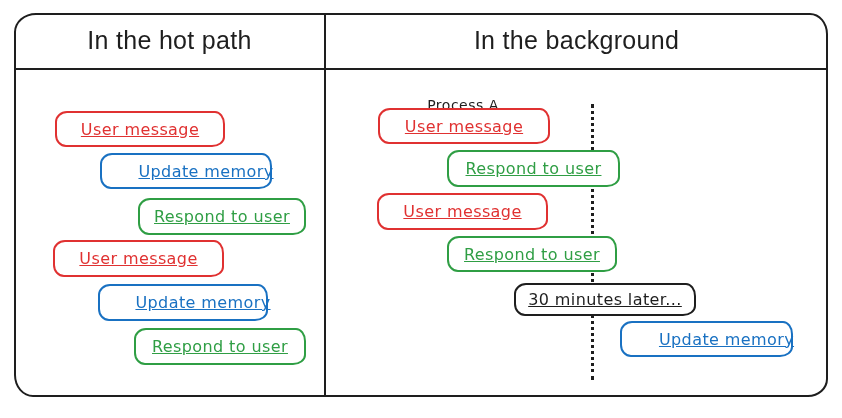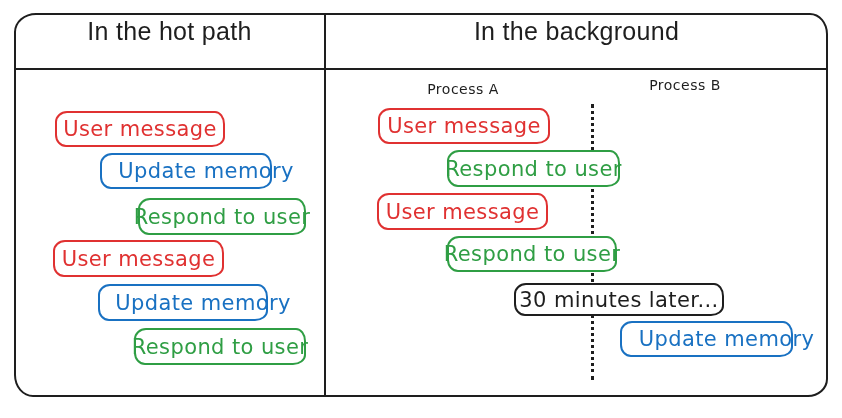--- a/index.html
+++ b/index.html
@@ -33,21 +33,21 @@
     border-left: 2.5px solid var(--ink, #1e1e1e);
   }
   .h-divider {
     position: absolute;
     left: 15px; top: 68px;
     width: 812px; height: 0;
     border-top: 2.5px solid var(--ink, #1e1e1e);
   }
   .panel-title {
     position: absolute;
-    top: 4px; height: 55px;
+    top: 13px; height: 55px;
     display: flex;
     align-items: center;
     justify-content: center;
     font-size: 25px;
     font-weight: 500;
     letter-spacing: 0.3px;
     color: var(--ink, #1e1e1e);
   }
   .panel-title.left  { left: 14px;  width: 311px; }
   .panel-title.right { left: 325px; width: 503px; }
@@ -55,40 +55,42 @@
   .lane-label {
     position: absolute;
     width: 130px; height: 22px;
     display: flex;
     align-items: center;
     justify-content: center;
     font-family: "DejaVu Sans", sans-serif;
     font-size: 14px;
     letter-spacing: 0.5px;
     color: var(--ink, #1e1e1e);
+    margin-top: 16px;
   }
   .dotted-line {
     position: absolute;
     left: 591px; top: 104px;
     width: 0; height: 276px;
     border-left: 3px dotted var(--ink, #1e1e1e);
   }
   .box {
     position: absolute;
     box-sizing: border-box;
     display: flex;
     align-items: center;
     justify-content: center;
     background: #ffffff;
     border: 2.5px solid;
     border-radius: 12px 10px 13px 11px / 11px 13px 10px 12px;
     font-family: "DejaVu Sans", sans-serif;
-    font-size: 21px;
+    font-size: 16px;
     letter-spacing: 0.4px;
     white-space: nowrap;
+    text-decoration: underline;
   }
   .box.red   { border-color: var(--red);   color: var(--red); }
   .box.blue  { border-color: var(--blue);  color: var(--blue); padding-left: 40px; }
   .box.green { border-color: var(--green); color: var(--green); margin-left: 37px; }
   .box.ink   { border-color: var(--ink);   color: var(--ink); border-width: 2.5px; }
 </style>
 </head>
 <body>
 
 <div class="canvas">
@@ -101,24 +103,23 @@
   <div class="panel-title right">In the background</div>
 
   <div class="box red" style="left:55px;  top:111px; width:170px; height:36px">User message</div>
   <div class="box blue" style="left:100px; top:153px; width:172px; height:36px">Update memory</div>
   <div class="box green" style="left:101px; top:198px; width:168px; height:37px">Respond to user</div>
   <div class="box red" style="left:53px;  top:240px; width:171px; height:37px">User message</div>
   <div class="box blue" style="left:98px;  top:284px; width:170px; height:37px">Update memory</div>
   <div class="box green" style="left:97px;  top:328px; width:172px; height:37px">Respond to user</div>
 
   <div class="lane-label" style="left:398px; top:78px">Process A</div>
-  <div class="lane-label" style="left:620px; top:74px">Process B</div>
 
   <div class="dotted-line"></div>
 
   <div class="box red" style="left:378px; top:108px; width:172px; height:36px">User message</div>
   <div class="box green" style="left:410px; top:150px; width:173px; height:37px">Respond to user</div>
   <div class="box red" style="left:377px; top:193px; width:171px; height:37px">User message</div>
   <div class="box green" style="left:410px; top:236px; width:170px; height:36px">Respond to user</div>
-  <div class="box ink" style="left:514px; top:283px; width:210px; height:33px">30 minutes later...</div>
+  <div class="box ink" style="left:514px; top:283px; width:182px; height:33px">30 minutes later...</div>
   <div class="box blue" style="left:620px; top:321px; width:173px; height:36px">Update memory</div>
 
 </div>
 
 </body></html>

